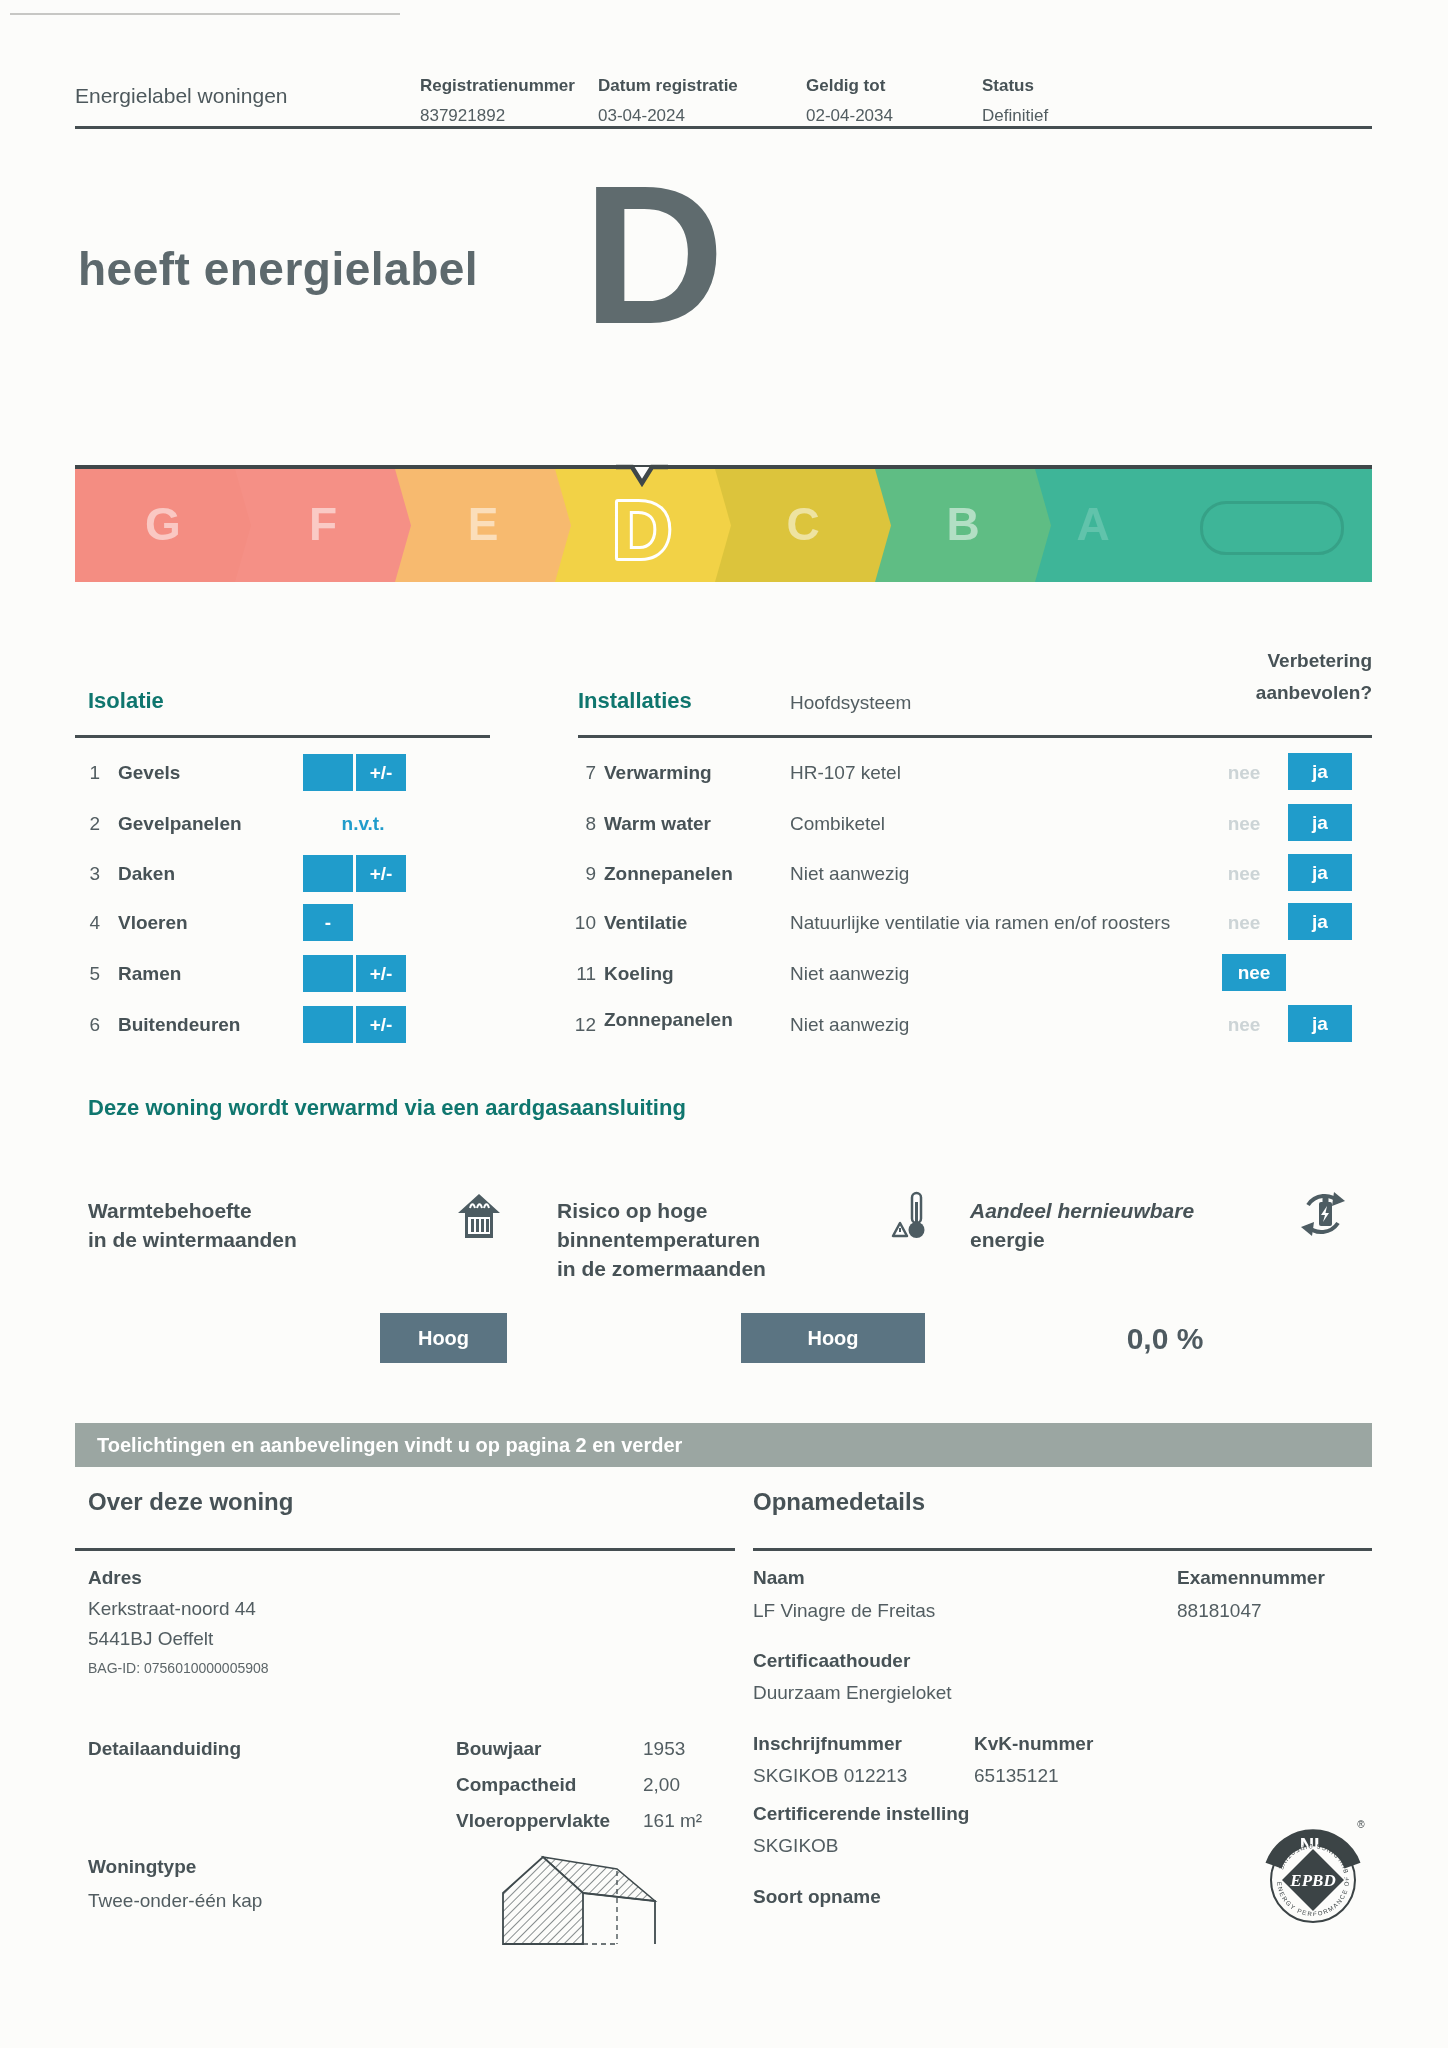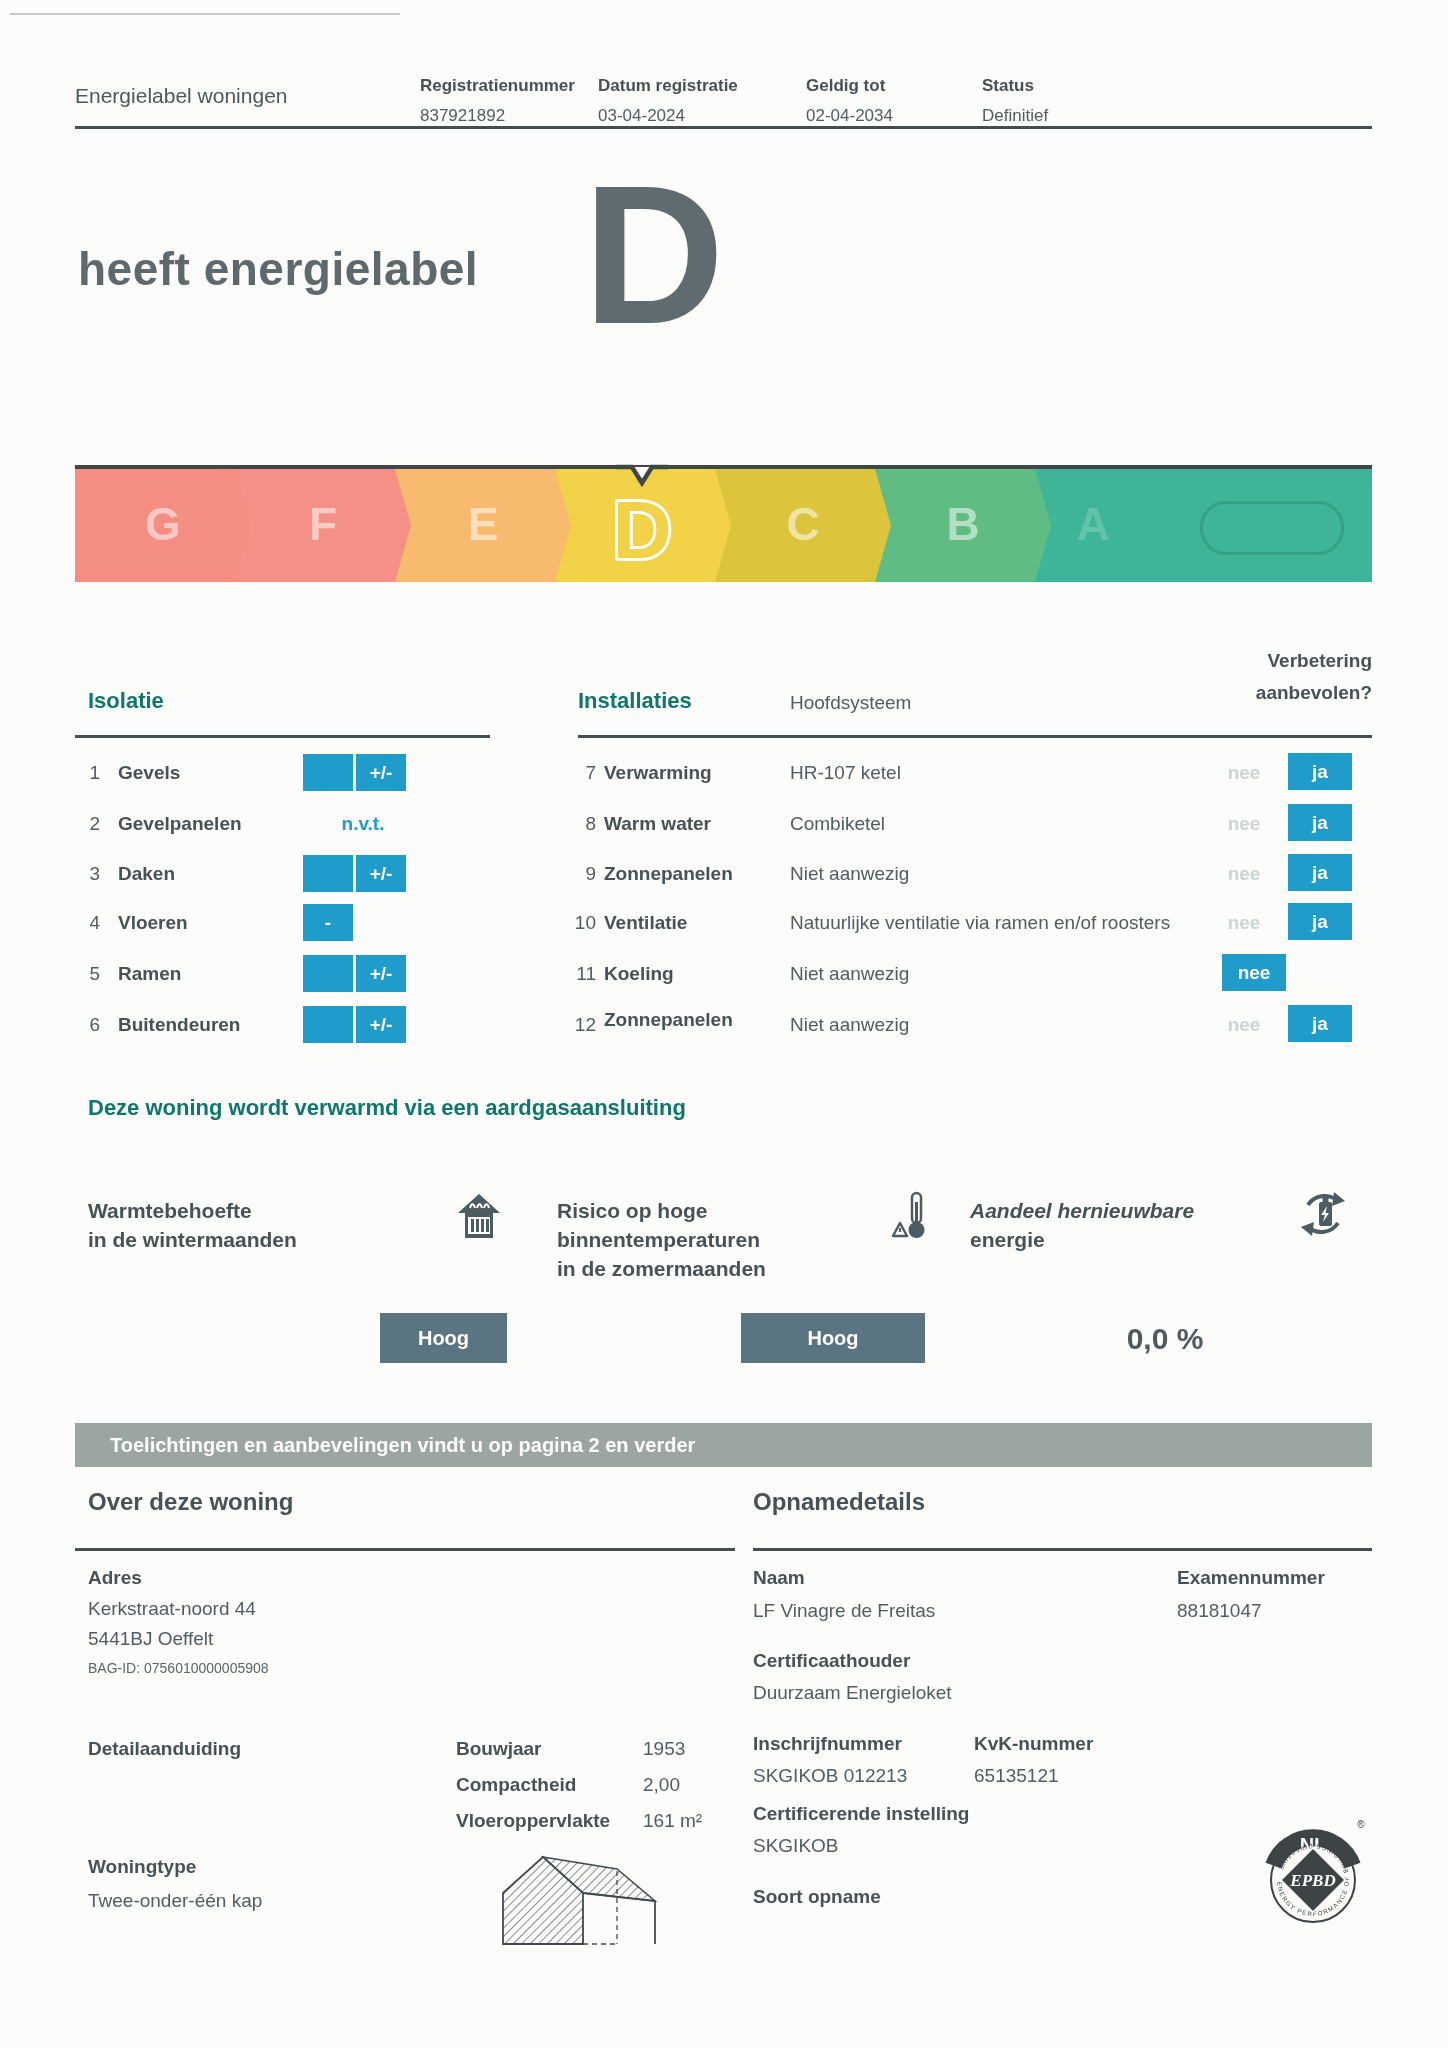--- a/index.html
+++ b/index.html
@@ -39,21 +39,21 @@
   .nvt{color:#209ccb;font-weight:bold;font-size:19px;text-align:center;}
   .reco{position:absolute;width:64px;height:37px;background:#209ccb;color:#fff;font-weight:bold;
         font-size:19px;text-align:center;line-height:37px;}
   .ghost{position:absolute;width:72px;text-align:center;font-size:19px;font-weight:bold;color:#ccd4d6;}
   
   .feat-line{font-size:21px;font-weight:bold;color:#475256;line-height:29px;}
   .hoog-btn{position:absolute;background:#5b7482;color:#fff;font-weight:bold;font-size:20px;
             text-align:center;line-height:50px;height:50px;}
   .pct{font-size:30px;font-weight:bold;color:#4e5a60;}
   .banner{position:absolute;left:75px;top:1423px;width:1297px;height:44px;background:#9ba6a2;
-          color:#fff;font-weight:bold;font-size:20px;line-height:44px;padding-left:35px;box-sizing:border-box;}
+          color:#fff;font-weight:bold;font-size:20px;line-height:44px;padding-left:22px;box-sizing:border-box;}
   .big-h{font-size:24px;font-weight:bold;color:#475256;}
 </style>
 </head>
 <body>
 
 <div class="page">
 
   <div class="scanline abs" style="left:10px;top:13px;width:390px;opacity:.55;"></div>
 
   <div class="abs hdr-title" style="left:75px;top:84px;">Energielabel woningen</div>

